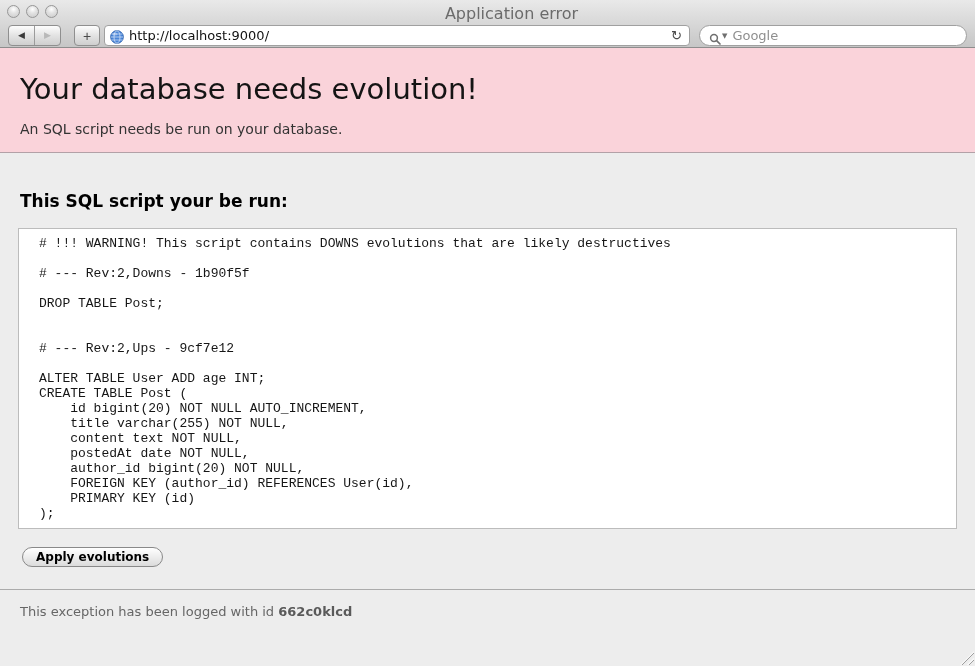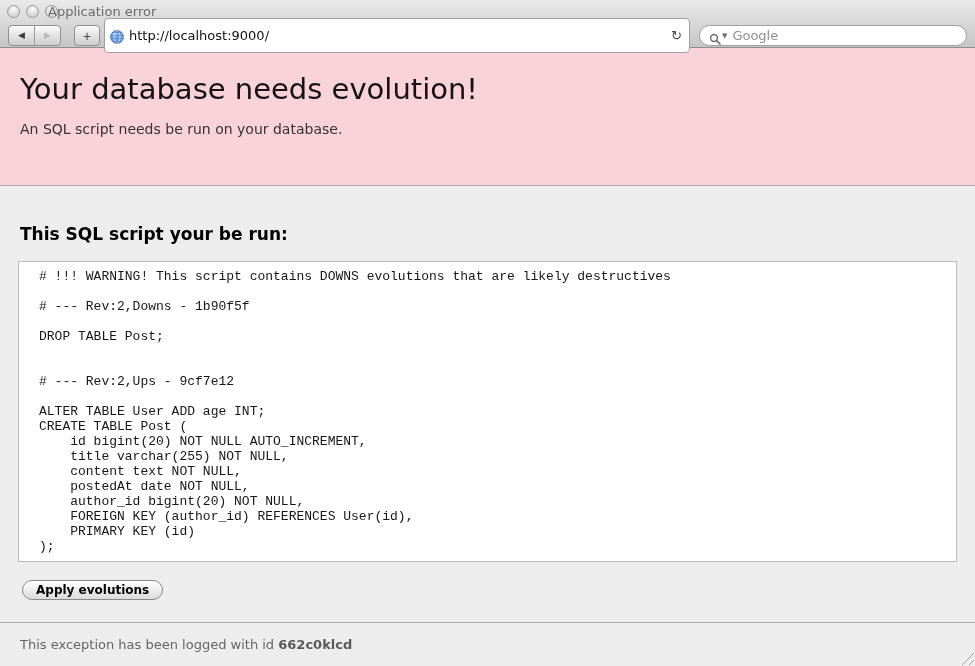--- a/index.html
+++ b/index.html
@@ -16,42 +16,42 @@
   }
   .titlebar { position: relative; height: 22px; }
   .traffic { position: absolute; left: 7px; top: 5px; display: flex; gap: 6px; }
   .light {
     width: 13px; height: 13px; border-radius: 50%;
     border: 1px solid #979797;
     background: radial-gradient(circle at 50% 30%, #ffffff 0%, #e3e3e3 40%, #c9c9c9 100%);
     display: inline-block; cursor: default;
   }
   .title {
-    position: absolute; left: 0; right: 0; top: 4px; text-align: left;
-    font-size: 13px; color: #6b6b6b; padding-left: 48px;
+    position: absolute; left: 0; right: 0; top: 4px; text-align: center;
+    font-size: 16px; color: #6b6b6b; padding-left: 48px;
   }
   .toolbar { position: absolute; left: 8px; right: 8px; top: 25px; height: 21px; display: flex; align-items: center; }
   .segmented {
     display: flex; width: 53px; height: 21px;
     border: 1px solid #8f8f8f; border-radius: 4px; overflow: hidden;
     background: linear-gradient(180deg, #fdfdfd 0%, #e3e3e3 50%, #cfcfcf 100%);
   }
   .seg {
     flex: 1; border: none; background: transparent; font-size: 9px; line-height: 19px;
     color: #3a3a3a; cursor: pointer; padding: 0;
   }
   .seg.fwd { border-left: 1px solid #9b9b9b; color: #b9b9b9; }
   .plusbtn {
     margin-left: 13px; width: 26px; height: 21px;
     border: 1px solid #8f8f8f; border-radius: 4px;
     background: linear-gradient(180deg, #fdfdfd 0%, #e3e3e3 50%, #cfcfcf 100%);
     font-size: 14px; color: #4a4a4a; line-height: 16px; cursor: pointer;
   }
   .urlfield {
-    margin-left: 4px; width: 586px; height: 35px;
+    margin-left: 4px; width: 586px; height: 21px;
     background: #ffffff; border: 1px solid #a0a0a0; border-radius: 4px;
     display: flex; align-items: center; padding: 0 5px;
   }
   .globe { width: 14px; height: 14px; margin-right: 5px; flex: none; display: inline-block; }
   .urlinput {
     flex: 1; border: none; outline: none; background: transparent;
     font-family: "DejaVu Sans", sans-serif; font-size: 13px; color: #111;
   }
   .reload { margin-left: auto; font-size: 13px; color: #4d4d4d; cursor: pointer; padding: 0 2px; }
   .searchfield {
@@ -62,21 +62,21 @@
   .mag { width: 12px; height: 12px; flex: none; display: inline-block; }
   .dd { font-size: 7px; color: #6f6f6f; margin: 0 5px 0 1px; }
   .searchinput {
     flex: 1; border: none; outline: none; background: transparent;
     font-family: "DejaVu Sans", sans-serif; font-size: 13px; color: #333;
   }
   .searchinput::placeholder { color: #8f8f8f; opacity: 1; }
 
   
   .banner {
-    height: 138px; background: #fad3da; border-bottom: 1px solid #b3a1a7;
+    height: 105px; background: #fad3da; border-bottom: 1px solid #b3a1a7;
     padding: 24px 20px 0 20px;
   }
   .banner h1 { font-size: 29px; font-weight: normal; color: #141414; letter-spacing: 0; }
   .banner p { margin-top: 15px; font-size: 14px; color: #333; }
 
   
   .content { background: #ededed; }
   .content h2 { margin: 38px 20px 0 20px; font-size: 17px; font-weight: bold; color: #000; }
   .sqlbox {
     margin: 17px 18px 0 18px; padding: 7px 20px;

